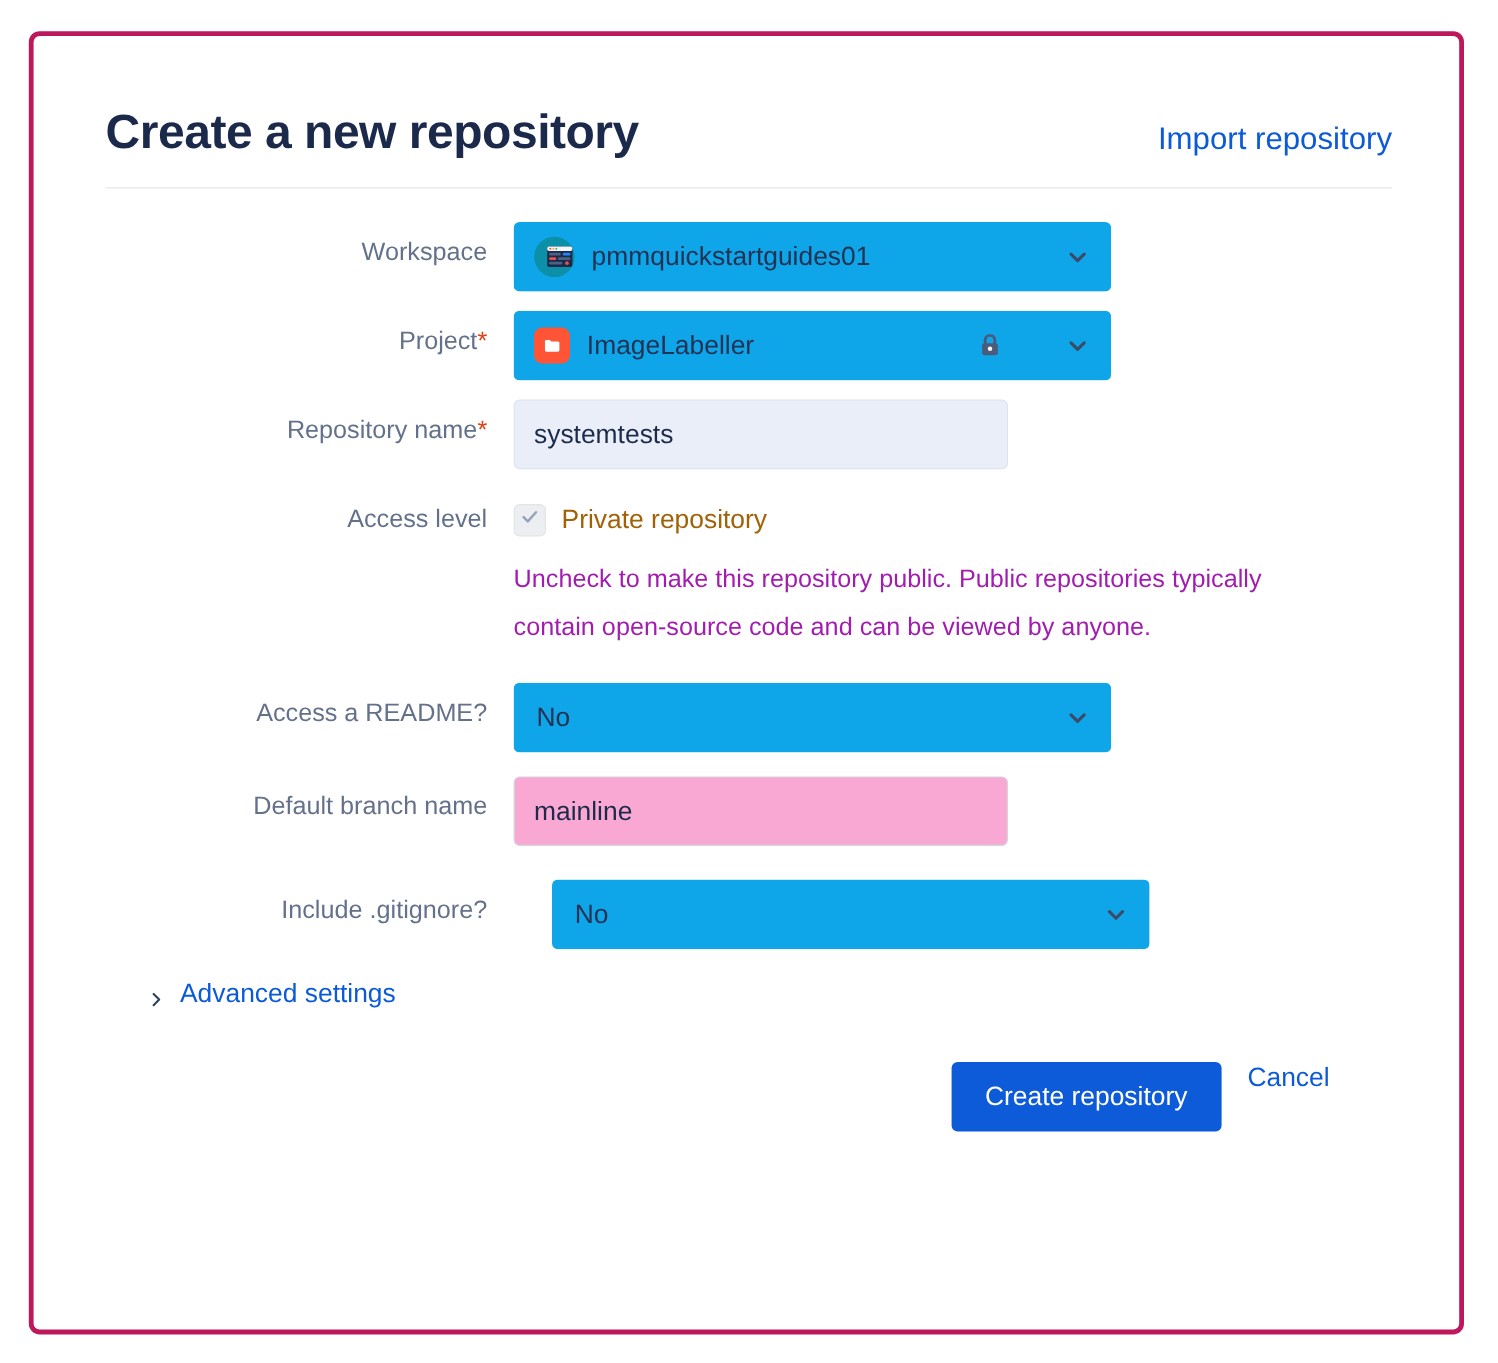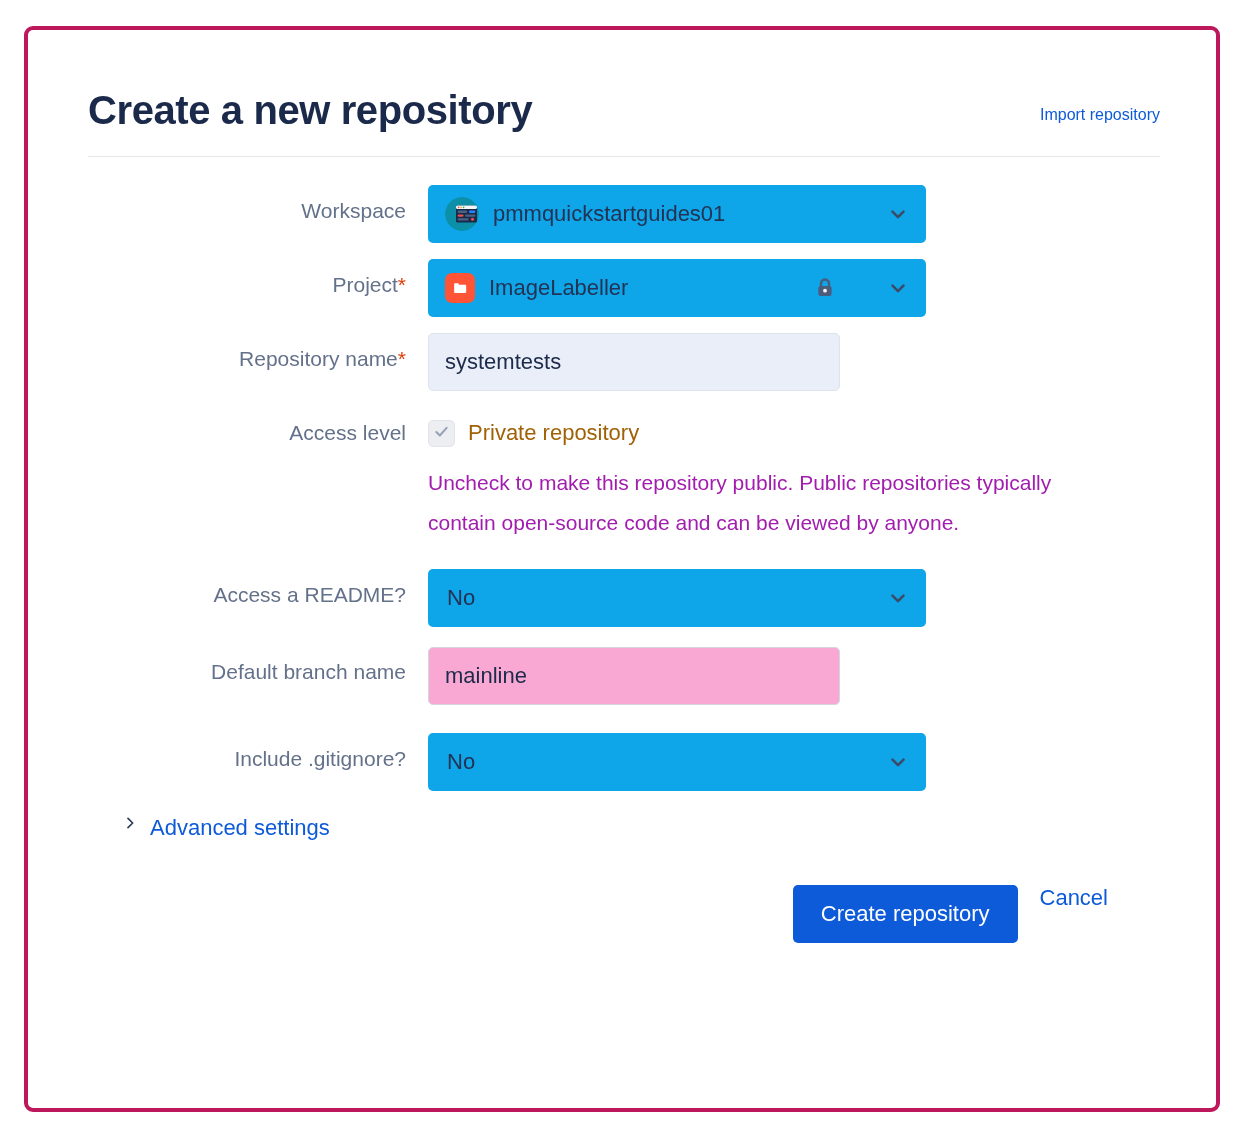--- a/index.html
+++ b/index.html
@@ -40,21 +40,21 @@
   }
   .page-title {
     font-size: 40px;
     line-height: 48px;
     font-weight: 700;
     color: #1b2a4b;
     letter-spacing: -0.4px;
     margin: 0;
   }
   .import-link {
-    font-size: 16px;
+    font-size: 26px;
     line-height: 26px;
     color: #0c5ad8;
     text-decoration: none;
     cursor: pointer;
     padding-bottom: 6px;
     white-space: nowrap;
     margin-left: 46px;
   }
 
   
@@ -203,21 +203,21 @@
     margin-top: 4px;
     width: 680px;
     font-size: 21px;
     line-height: 40px;
     color: #a21caf;
   }
 
   
   .advanced-row {
     display: flex;
-    align-items: flex-start;
+    align-items: flex-end;
     margin-top: 24px;
     margin-left: 34px;
   }
   .adv-chev {
     width: 16px;
     height: 16px;
     margin-right: 12px;
     display: block;
   }
   .advanced-link {
@@ -363,21 +363,21 @@
         </div>
       </div>
 
       <div class="row" style="margin-top:20px;">
         <div class="label-col multiline">Default branch name</div>
         <div class="field-col">
           <input class="text-input plain" type="text" value="mainline" style="">
         </div>
       </div>
 
-      <div class="row" style="margin-top:28px;">
+      <div class="row" style="margin-top:28px;gap:32px;">
         <div class="label-col">Include .gitignore?</div>
         <div class="field-col">
           <div class="select-box">
             <span class="value">No</span>
             <span class="chev">
               <svg viewBox="0 0 24 24" width="22" height="22" aria-hidden="true">
                 <path d="M6 9.5l6 6 6-6" fill="none" stroke="#3c4a66" stroke-width="2.8" stroke-linecap="round" stroke-linejoin="round"></path>
               </svg>
             </span>
           </div>

